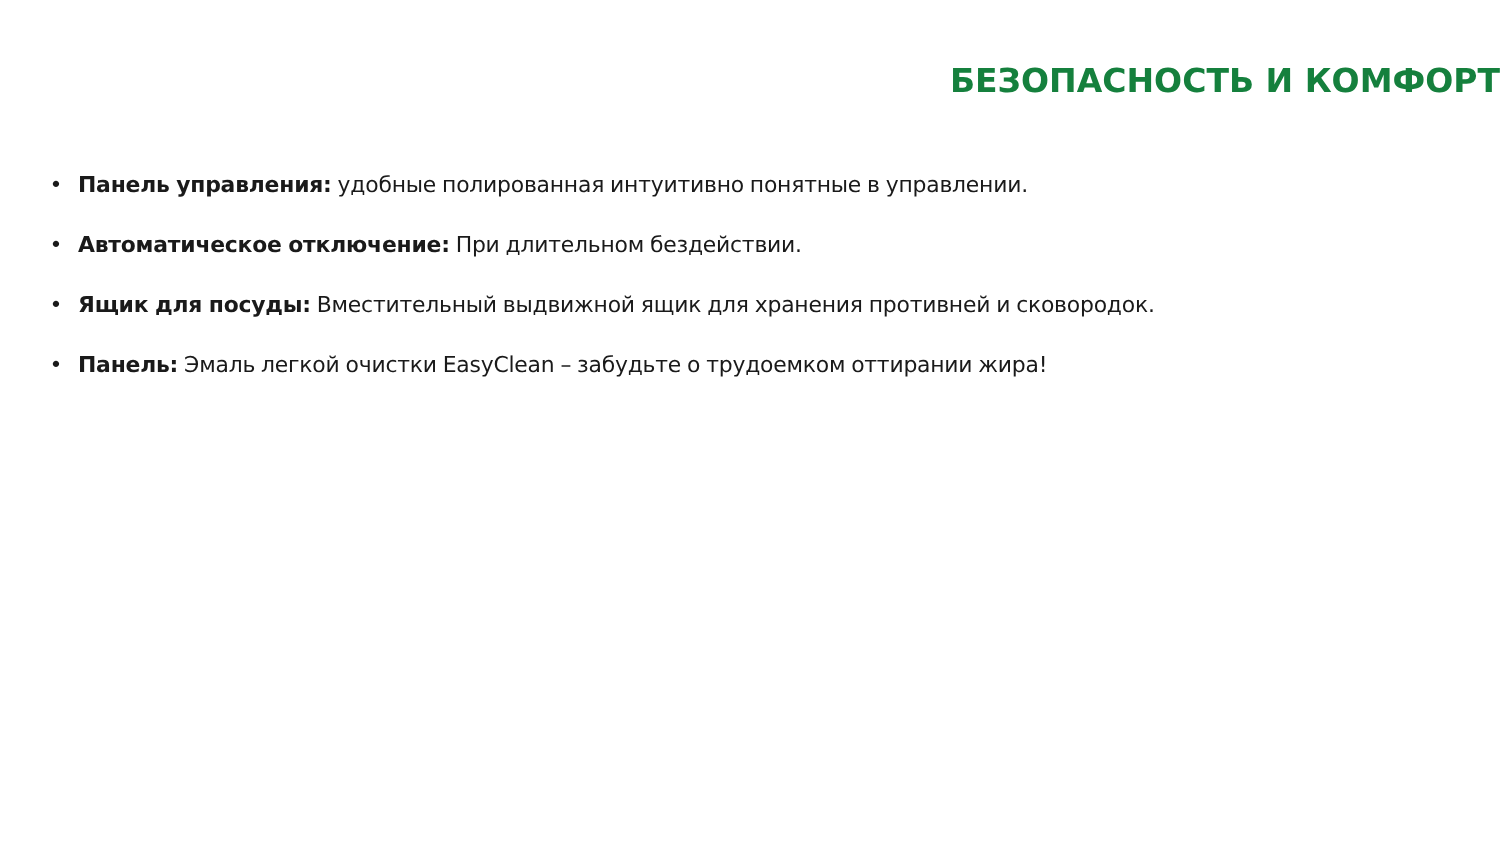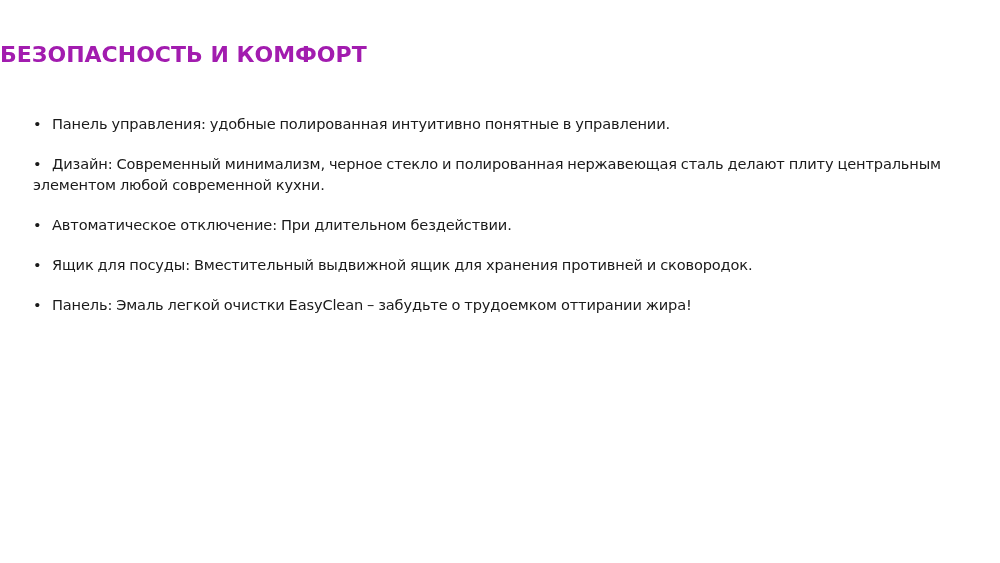--- a/index.html
+++ b/index.html
@@ -13,25 +13,25 @@
       position: relative;
       overflow: hidden;
       font-family: "DejaVu Sans", "Liberation Sans", sans-serif;
       color: #1a1a1a;
     }
     .slide-title {
       position: absolute;
       left: 0;
       top: 42px;
       width: 1000px;
-      text-align: left;
+      text-align: right;
       font-family: "DejaVu Sans", sans-serif;
       font-weight: bold;
       font-size: 22px;
-      color: #a21caf;
+      color: #15803d;
       letter-spacing: 0px;
     }
     .bullet-list {
       position: absolute;
       left: 33px;
       top: 114px;
       width: 945px;
       margin: 0;
       padding: 0;
       list-style: none;
@@ -42,34 +42,31 @@
       margin: 0 0 19.5px 0;
       padding: 0;
       letter-spacing: -0.15px;
       word-spacing: -0.5px;
     }
     .bullet-mark {
       display: inline-block;
       width: 19px;
     }
     .bullet-lead {
-      font-weight: normal;
+      font-weight: bold;
     }
   </style>
 </head>
 <body>
 
 <div class="slide-title">БЕЗОПАСНОСТЬ И КОМФОРТ</div>
 
 <ul class="bullet-list">
   <li class="bullet-item">
     <span class="bullet-mark">•</span><span class="bullet-lead">Панель управления:</span><span> удобные полированная интуитивно понятные в управлении.</span>
-  </li>
-  <li class="bullet-item">
-    <span class="bullet-mark">•</span><span class="bullet-lead">Дизайн:</span><span> Современный минимализм, черное стекло и полированная нержавеющая сталь делают плиту центральным элементом любой современной кухни.</span>
   </li>
   <li class="bullet-item">
     <span class="bullet-mark">•</span><span class="bullet-lead">Автоматическое отключение:</span><span> При длительном бездействии.</span>
   </li>
   <li class="bullet-item">
     <span class="bullet-mark">•</span><span class="bullet-lead">Ящик для посуды:</span><span> Вместительный выдвижной ящик для хранения противней и сковородок.</span>
   </li>
   <li class="bullet-item">
     <span class="bullet-mark">•</span><span class="bullet-lead">Панель:</span><span> Эмаль легкой очистки EasyClean – забудьте о трудоемком оттирании жира!</span>
   </li>

